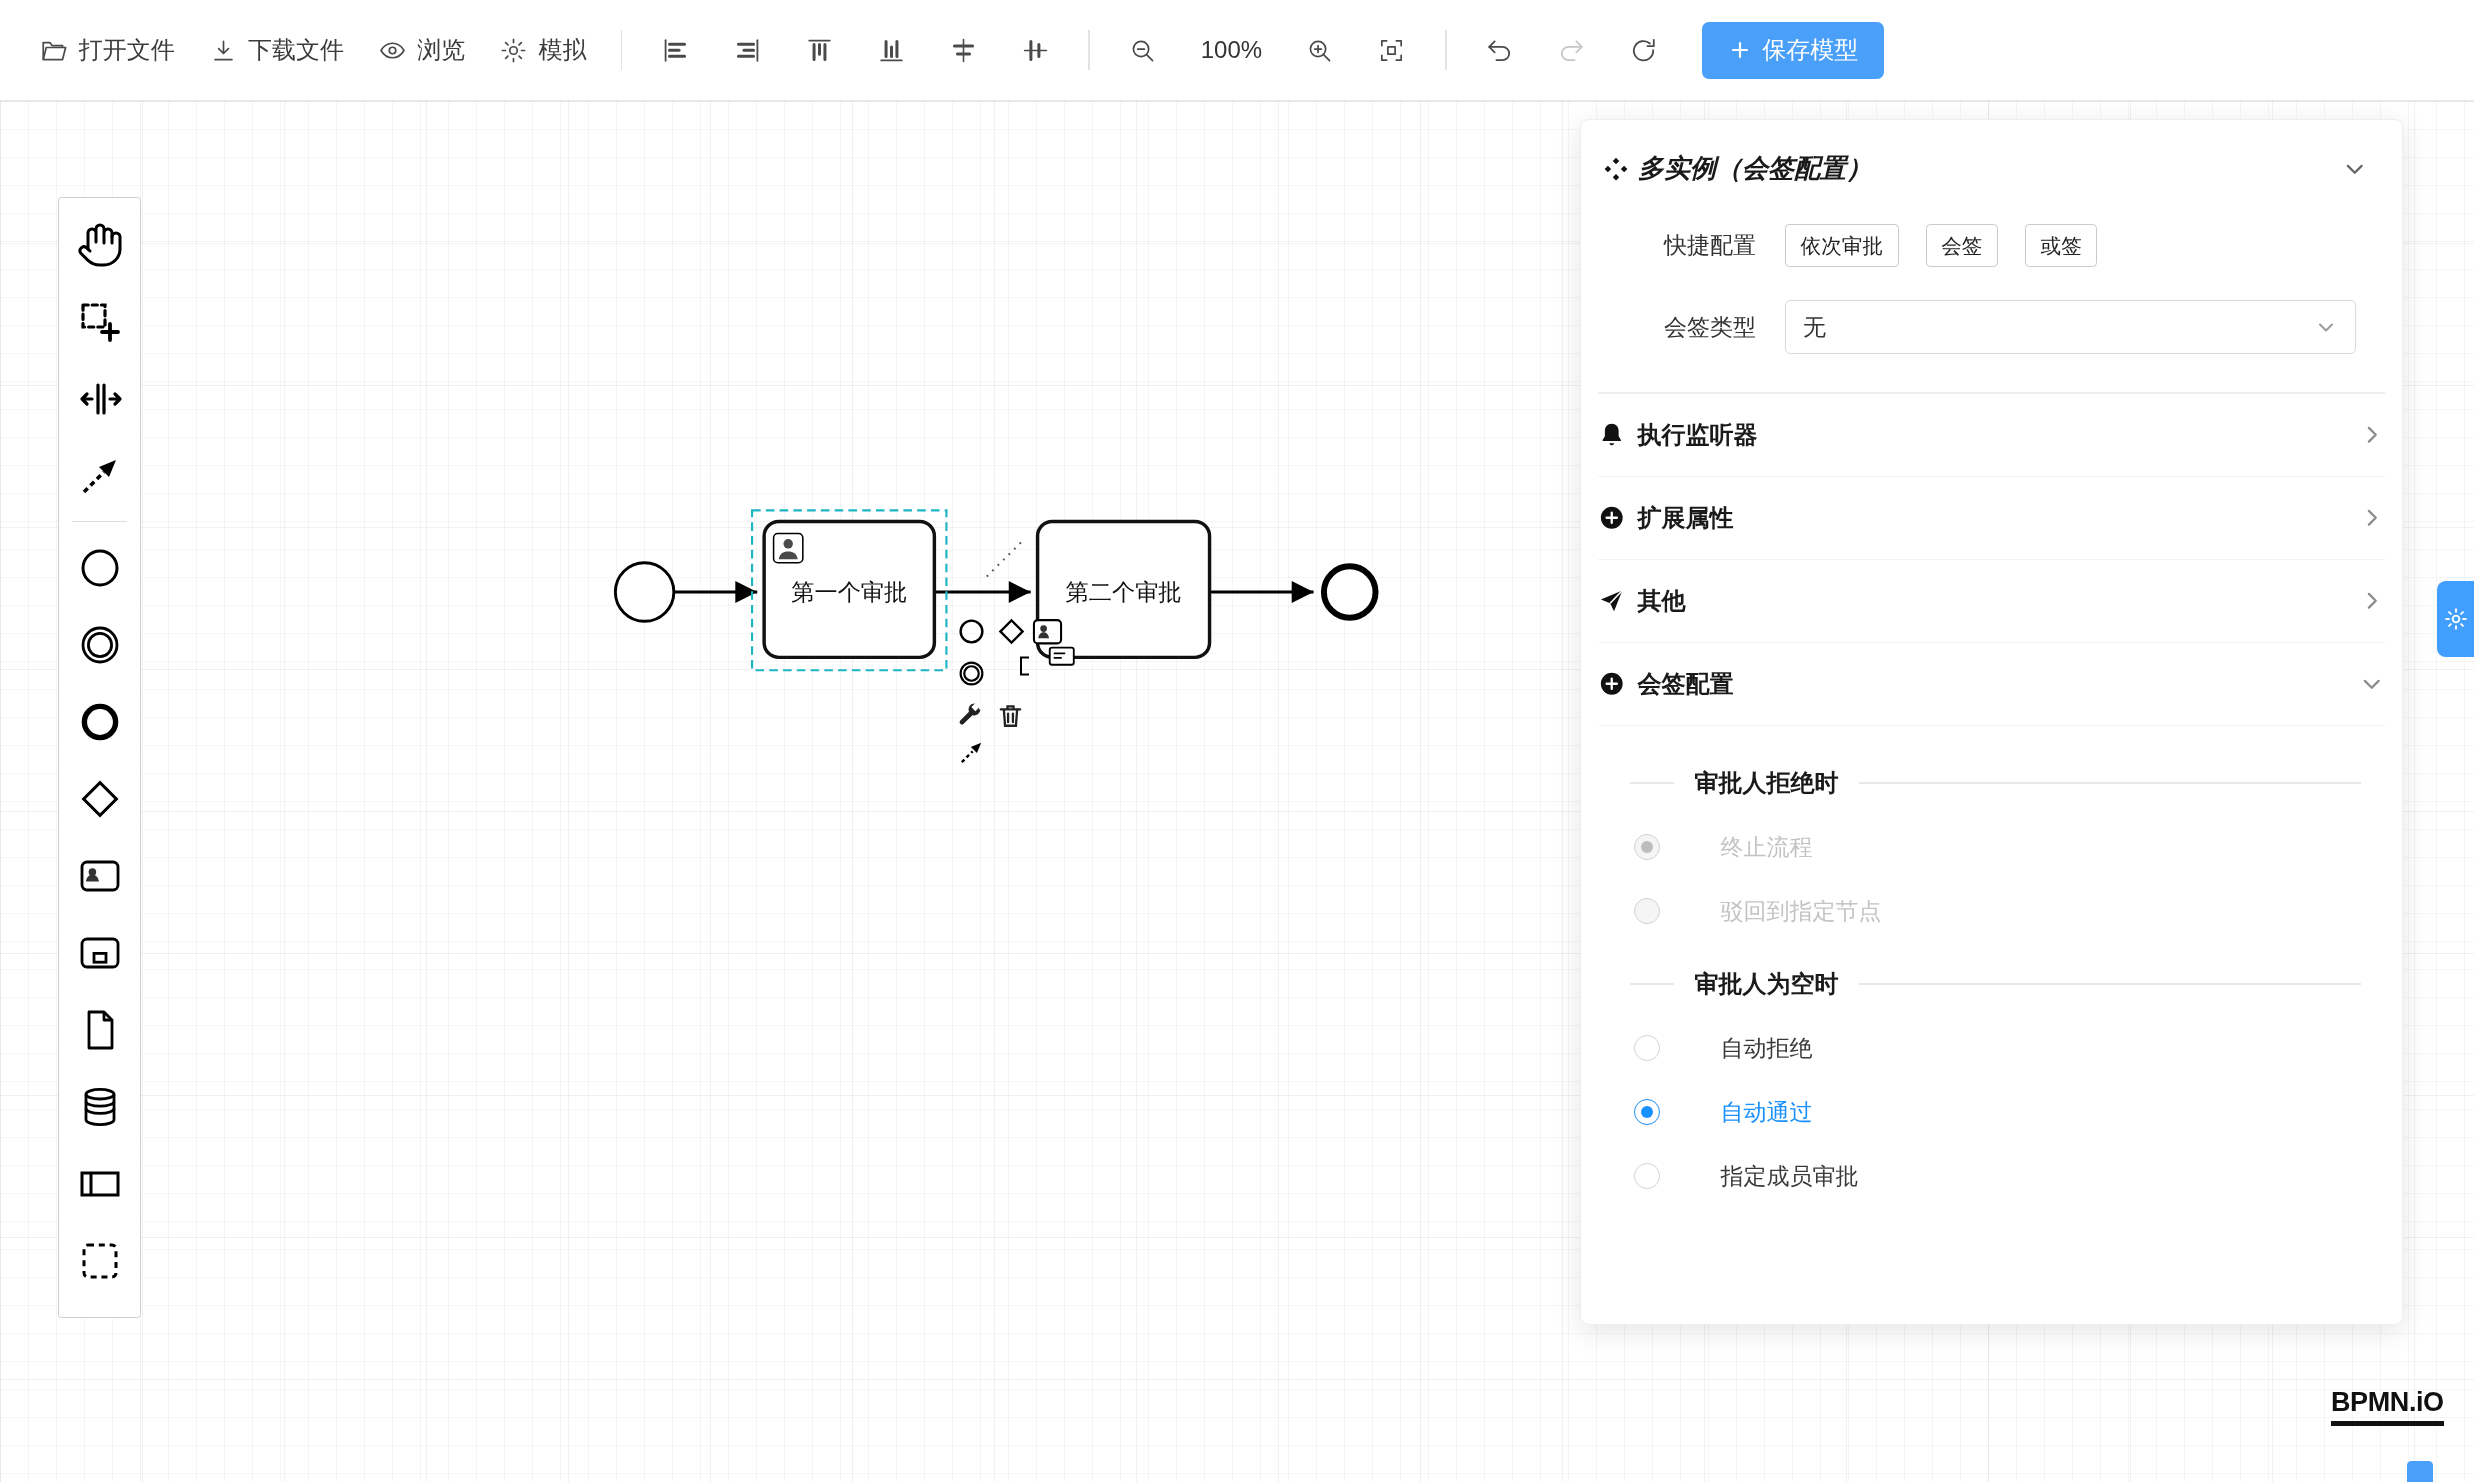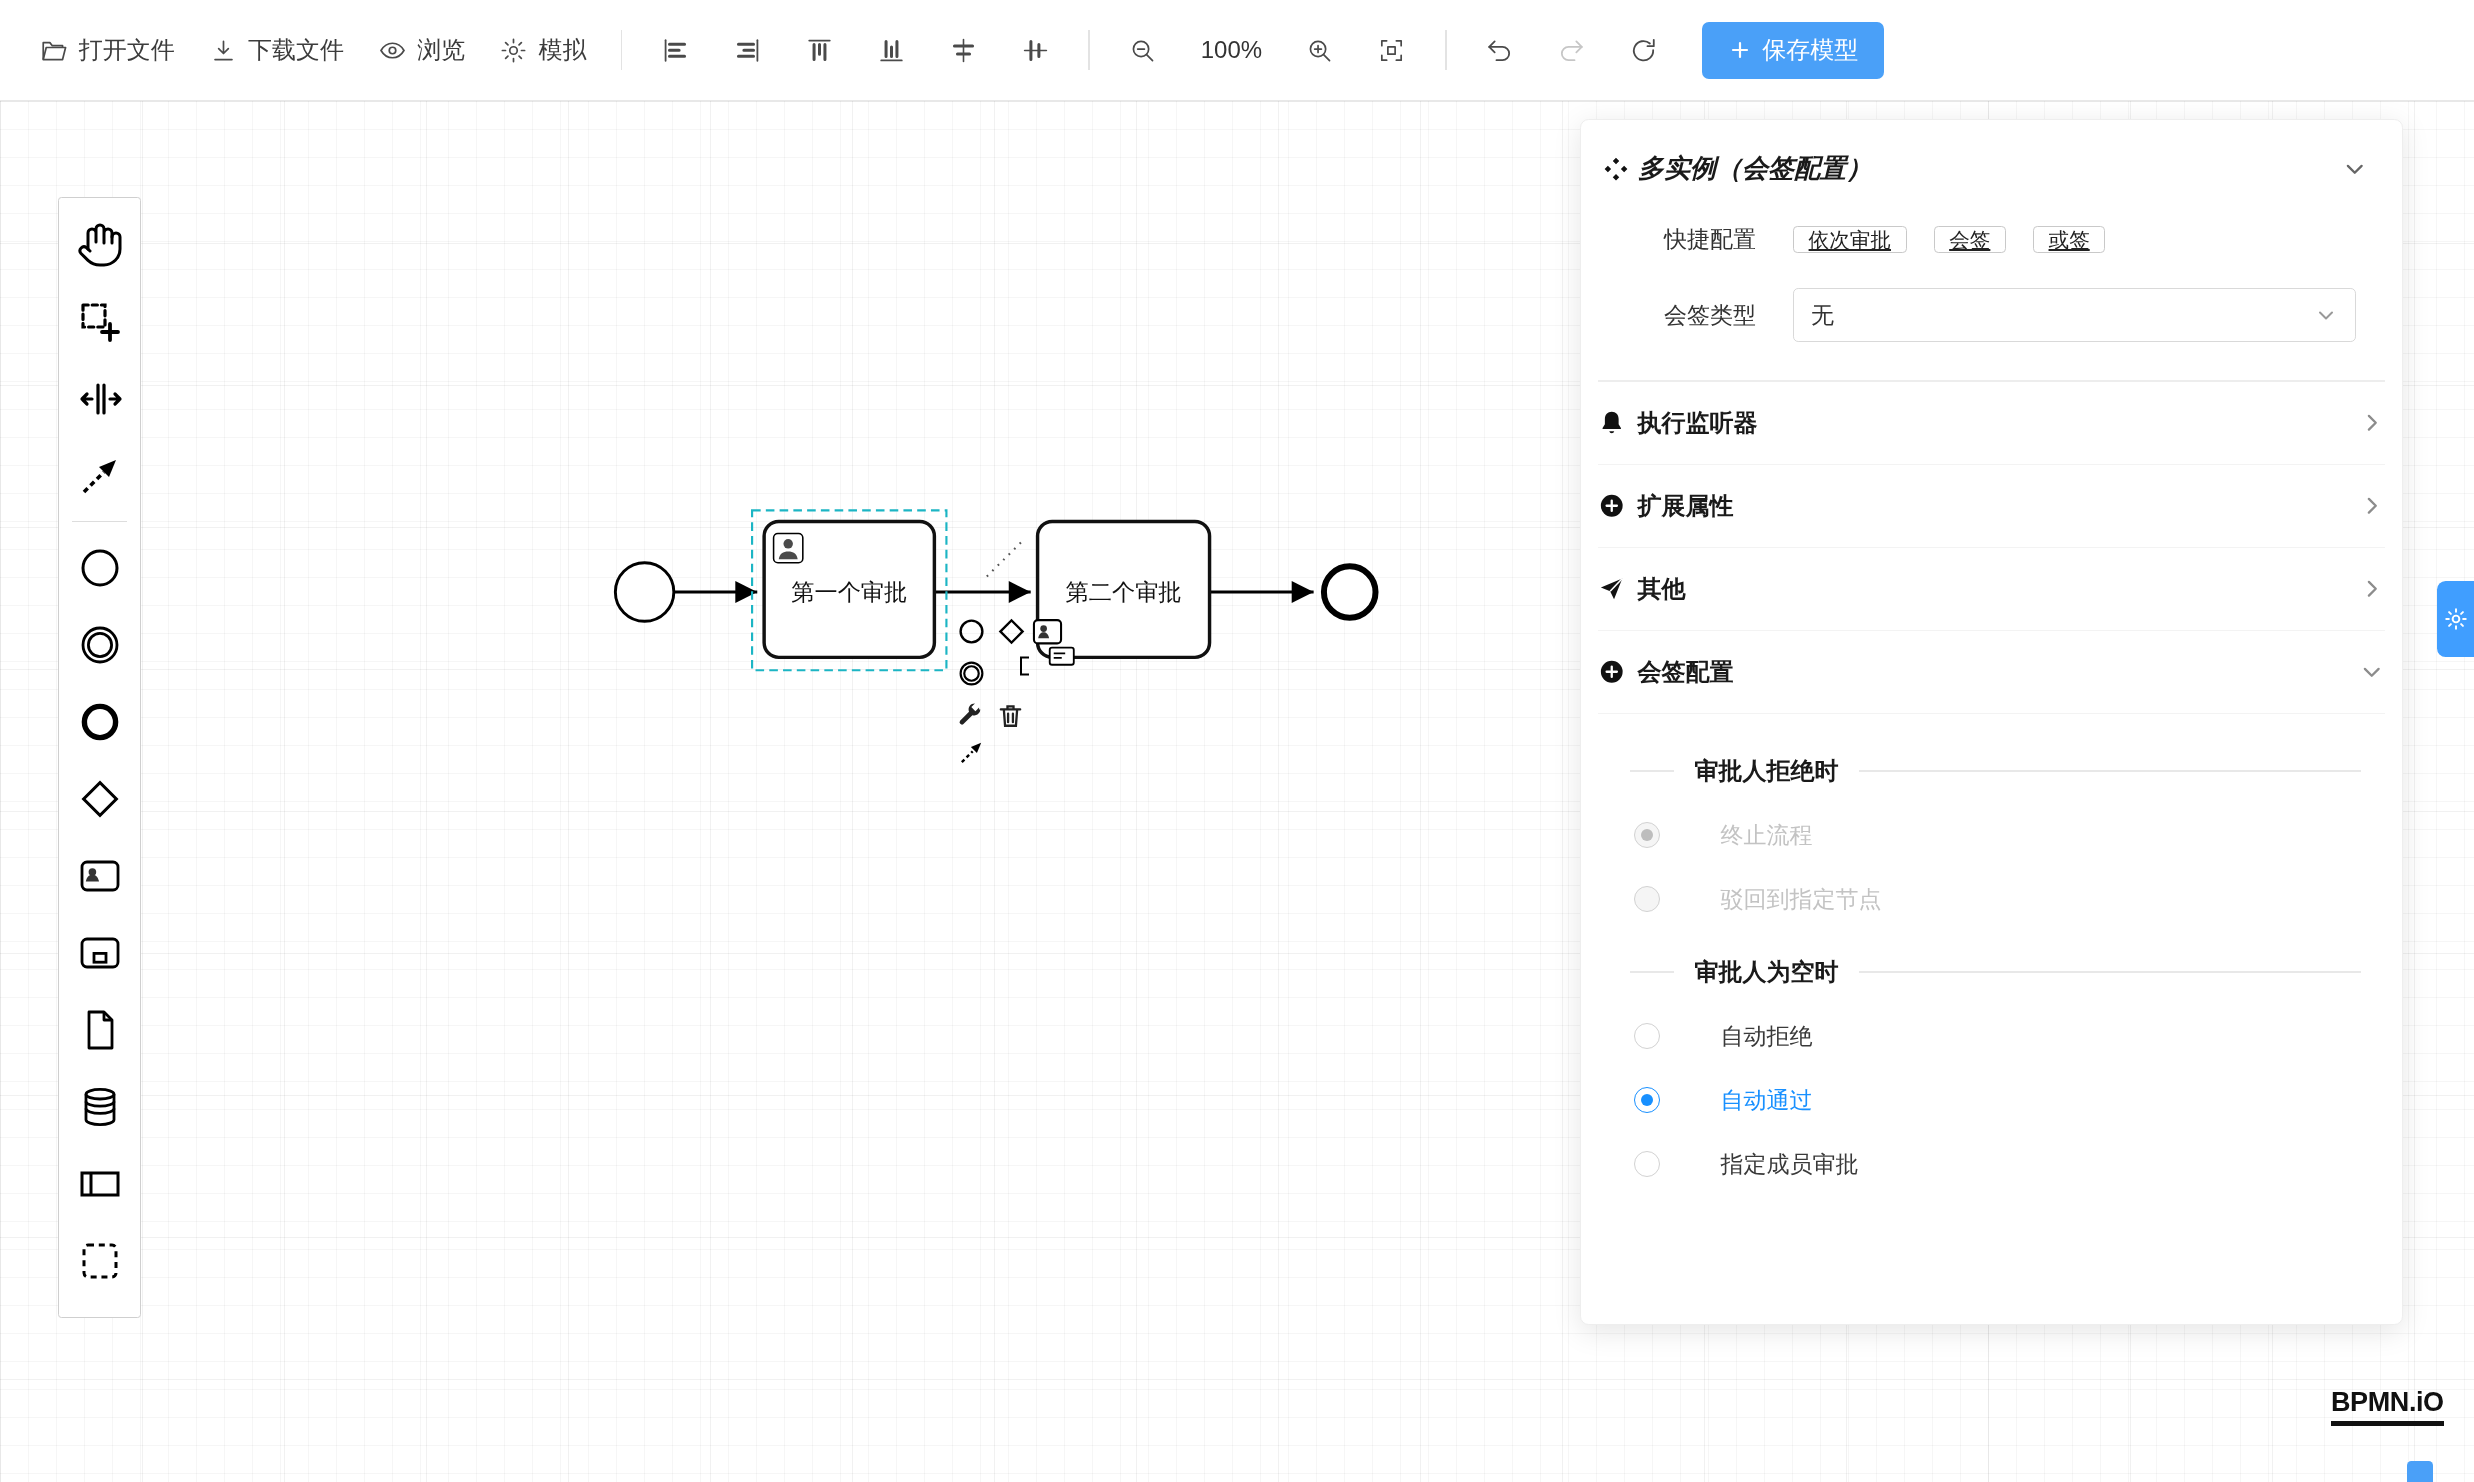--- a/index.html
+++ b/index.html
@@ -44,25 +44,25 @@
   .pal-sep{width:55px;height:0;border-top:1.7px solid #ddd;margin:6.9px 0;}
 
   
   .props-panel{position:absolute;left:1580px;top:119px;width:823px;height:1206px;background:#fff;
                border:0.9px solid #eee;border-radius:8.6px;box-shadow:0 6.9px 29px rgba(0,0,0,.10);
                box-sizing:border-box;z-index:25;overflow:hidden;}
   .panel-header{display:flex;align-items:center;padding:31px 34px 5.2px 22.4px;}
   .panel-header .title{font-size:26px;font-weight:bold;color:#1a1a1a;margin-left:8.6px;font-style:italic;}
   .chev{width:27.5px;height:27.5px;flex:none;}
   .panel-header .chev{margin-left:auto;}
-  .form-row{display:flex;align-items:center;margin-top:33px;padding:0 46px 0 0;gap:8px;}
+  .form-row{display:flex;align-items:center;margin-top:33px;padding:0 46px 0 0;}
   .form-label{width:175px;text-align:right;flex:none;margin-right:29px;font-size:23px;color:#333;}
   .chip-group{display:flex;gap:27px;}
-  .chip{height:27px;padding:0 14.6px;border:1.7px solid #c9c9c9;border-radius:4.3px;background:#fff;
-        font-size:20.6px;color:#222;display:inline-flex;align-items:center;text-decoration:underline;}
+  .chip{height:43px;padding:0 14.6px;border:1.7px solid #c9c9c9;border-radius:4.3px;background:#fff;
+        font-size:20.6px;color:#222;display:inline-flex;align-items:center;}
   .select{flex:1;height:54px;border:1.7px solid #d9d9d9;border-radius:5.2px;display:flex;
           align-items:center;justify-content:space-between;padding:0 17px;box-sizing:border-box;
           font-size:23px;color:#333;background:#fff;}
   .divider{height:1.7px;background:#ededed;margin:38px 17px 0;}
   .collapse-row{display:flex;align-items:center;height:82px;margin:0 17px;
                 border-bottom:1.7px solid #f3f3f3;}
   .sec-icon{width:27.5px;height:27.5px;margin-right:12px;flex:none;}
   .sec-label{font-size:24px;font-weight:bold;color:#1a1a1a;}
   .collapse-row .chev{margin-left:auto;}
   .sub-divider{display:flex;align-items:center;margin-top:41px;padding:0 41px 0 49px;}

